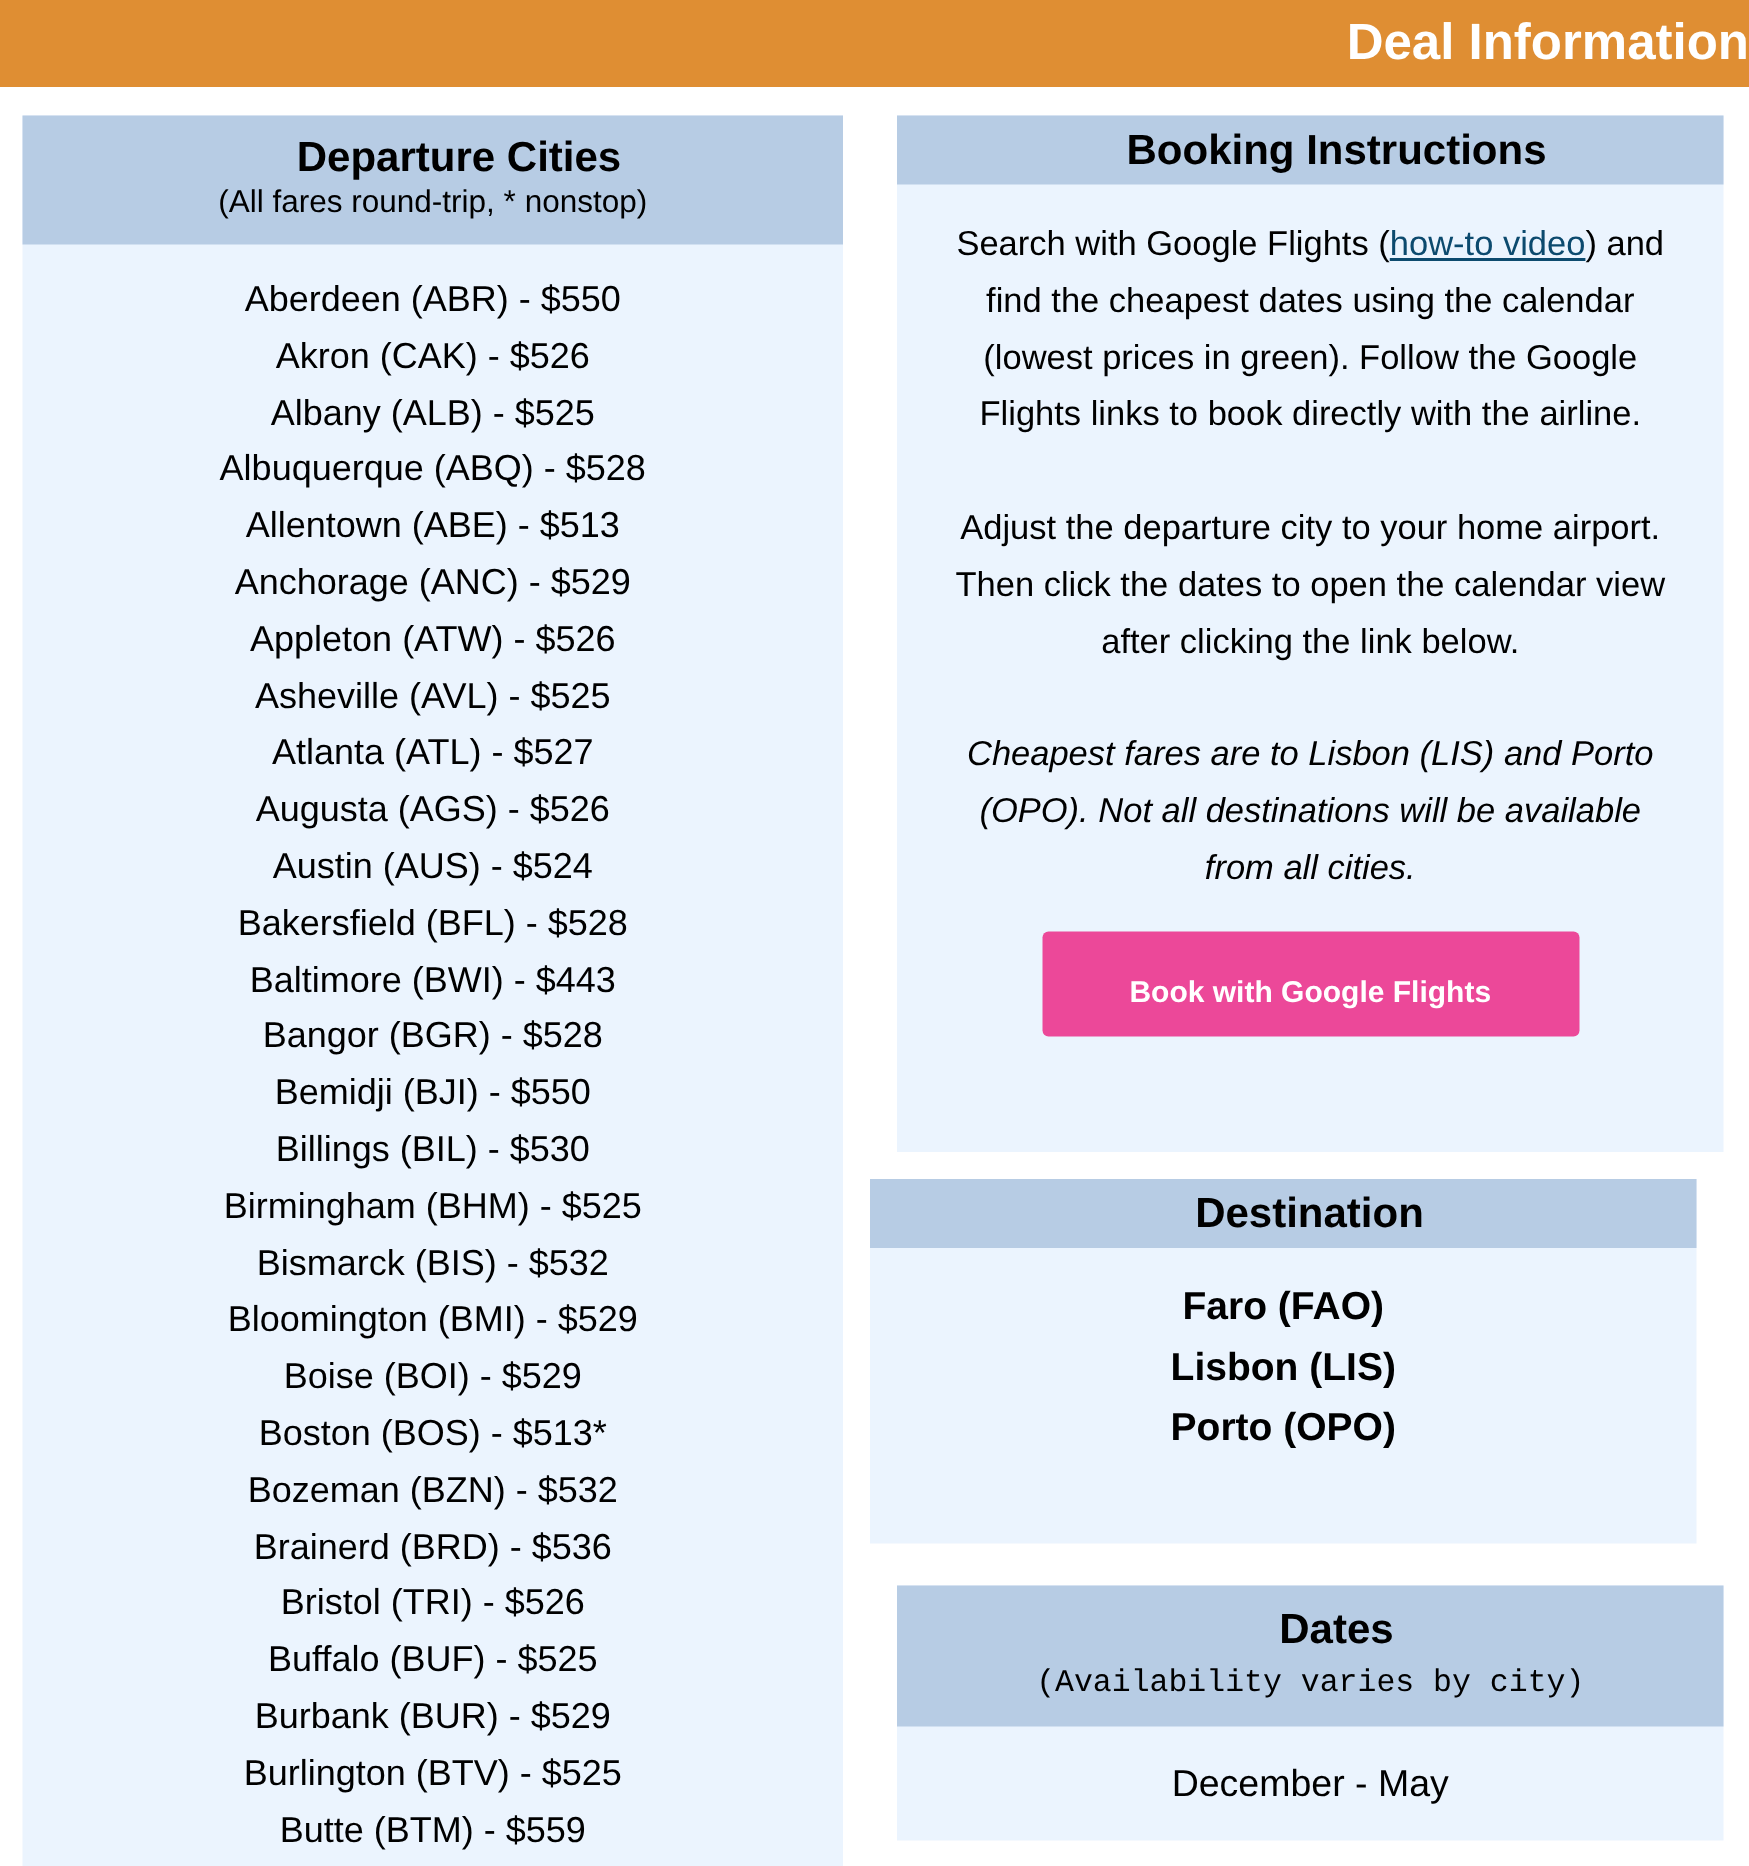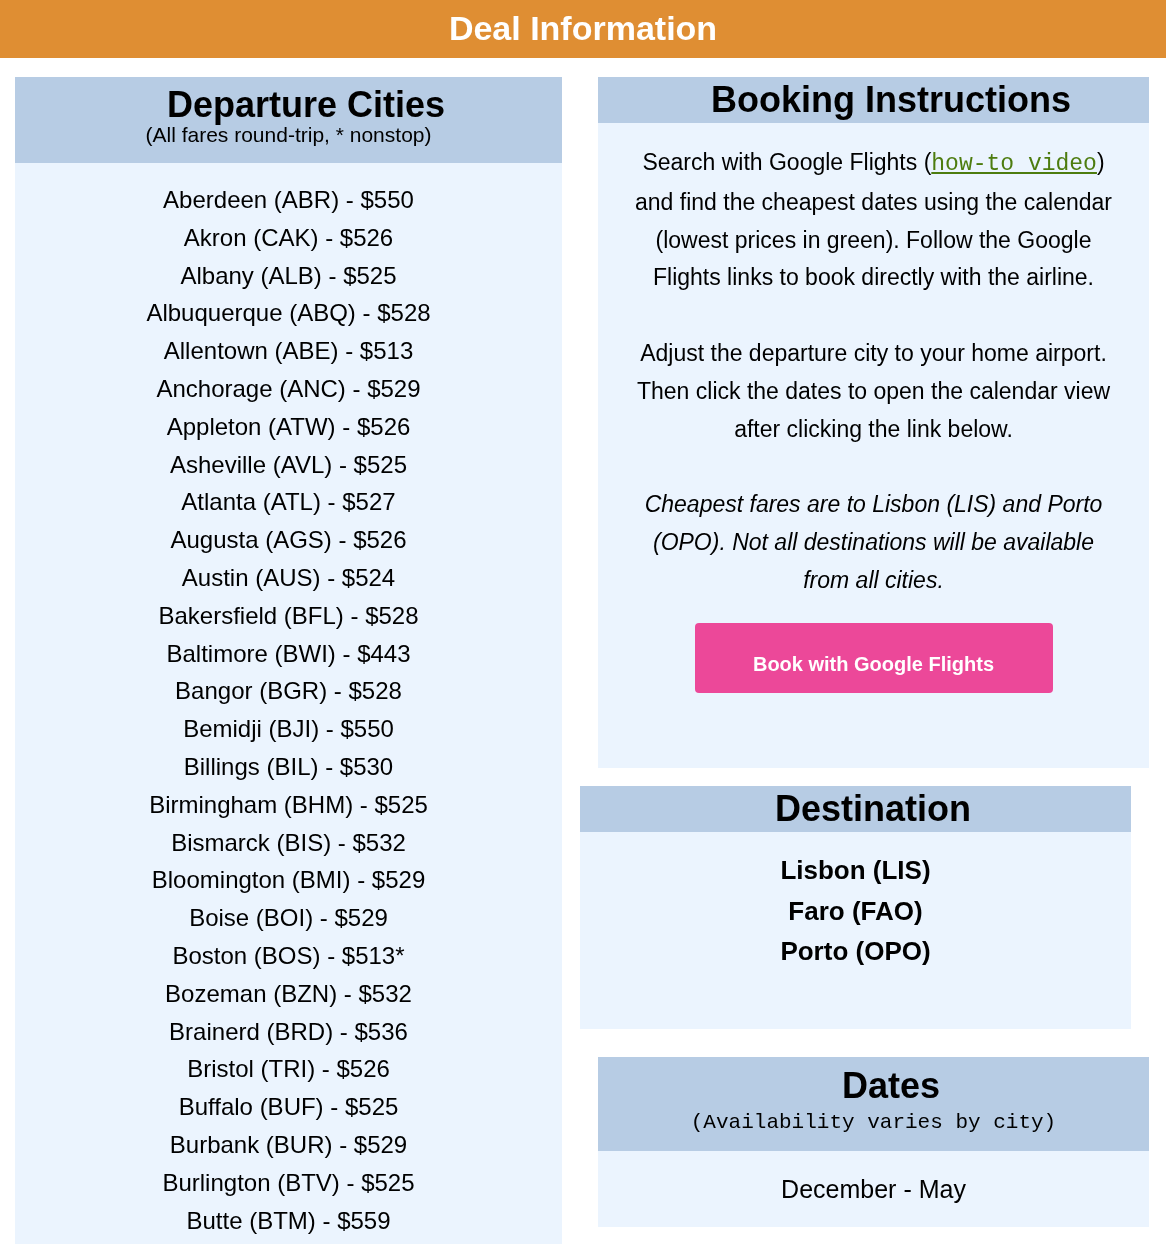--- a/index.html
+++ b/index.html
@@ -1,45 +1,45 @@
 <!DOCTYPE html>
 <html><head>
   <meta charset="utf-8">
   <style>
     * { box-sizing: border-box; margin: 0; padding: 0; }
     html, body { width: 1166px; height: 1244px; overflow: hidden; background: #ffffff; }
     body { font-family: "Liberation Sans", sans-serif; color: #000; position: relative; }
 
     .banner {
       position: absolute; left: 0; top: 0; width: 1166px; height: 58px;
-      background: #df8e33; color: #fff; text-align: center;
+      background: #df8e33; color: #fff; text-align: right;
       font-weight: bold; font-size: 34px; line-height: 56px;
     }
 
     .box { position: absolute; background: #ebf4fe; }
     .box-head { background: #b7cce4; text-align: center; }
-    .box-head .title { font-weight: bold; font-size: 36px; margin-left: 35px; }
+    .box-head .title { font-weight: bold; font-size: 28px; margin-left: 35px; }
     .box-head .subtitle { font-size: 21px; }
 
     
     #departures { left: 15px; top: 77px; width: 547px; height: 1167px; }
     #departures .box-head { height: 86px; padding-top: 12px; }
     #departures .box-head .title { line-height: 32px; }
     #departures .box-head .subtitle { line-height: 28px; }
     .city-list { list-style: none; text-align: center; padding-top: 18px; }
     .city-list li { font-size: 24px; line-height: 37.8px; }
 
     
     #booking { left: 598px; top: 77px; width: 551px; height: 691px; }
     #booking .box-head { height: 46px; }
     #booking .box-head .title { line-height: 46px; }
     .booking-body { text-align: center; font-size: 23px; line-height: 37.8px; padding: 21px 36px 0; }
     .booking-body p { margin-bottom: 37.8px; }
     .booking-body .italic { font-style: italic; }
-    .booking-body a { color: #4d7c0f; text-decoration: underline; font-family: Liberation Mono, monospace; }
+    .booking-body a { color: #0c4a6e; text-decoration: underline; }
     .book-btn {
       display: block; width: 358px; height: 70px; margin: -14px auto 0;
       background: #ec4899; color: #fff; border-radius: 4px; border: none;
       font-family: "Liberation Sans", sans-serif; font-weight: bold; font-size: 20px;
       line-height: 82px; text-align: center; cursor: pointer;
     }
 
     #destination { left: 580px; top: 786px; width: 551px; height: 243px; }
     #destination .box-head { height: 46px; }
     #destination .box-head .title { line-height: 46px; }
@@ -104,22 +104,22 @@
     <p class="italic">Cheapest fares are to Lisbon (LIS) and Porto (OPO). Not all destinations will be available from all cities.</p>
     <button class="book-btn">Book with Google Flights</button>
   </div>
 </section>
 
 <section class="box" id="destination">
   <div class="box-head">
     <div class="title">Destination</div>
   </div>
   <ul class="dest-list">
+    <li>Faro (FAO)</li>
     <li>Lisbon (LIS)</li>
-    <li>Faro (FAO)</li>
     <li>Porto (OPO)</li>
   </ul>
 </section>
 
 <section class="box" id="dates">
   <div class="box-head">
     <div class="title">Dates</div>
     <div class="subtitle">(Availability varies by city)</div>
   </div>
   <div class="dates-value">December - May</div>

